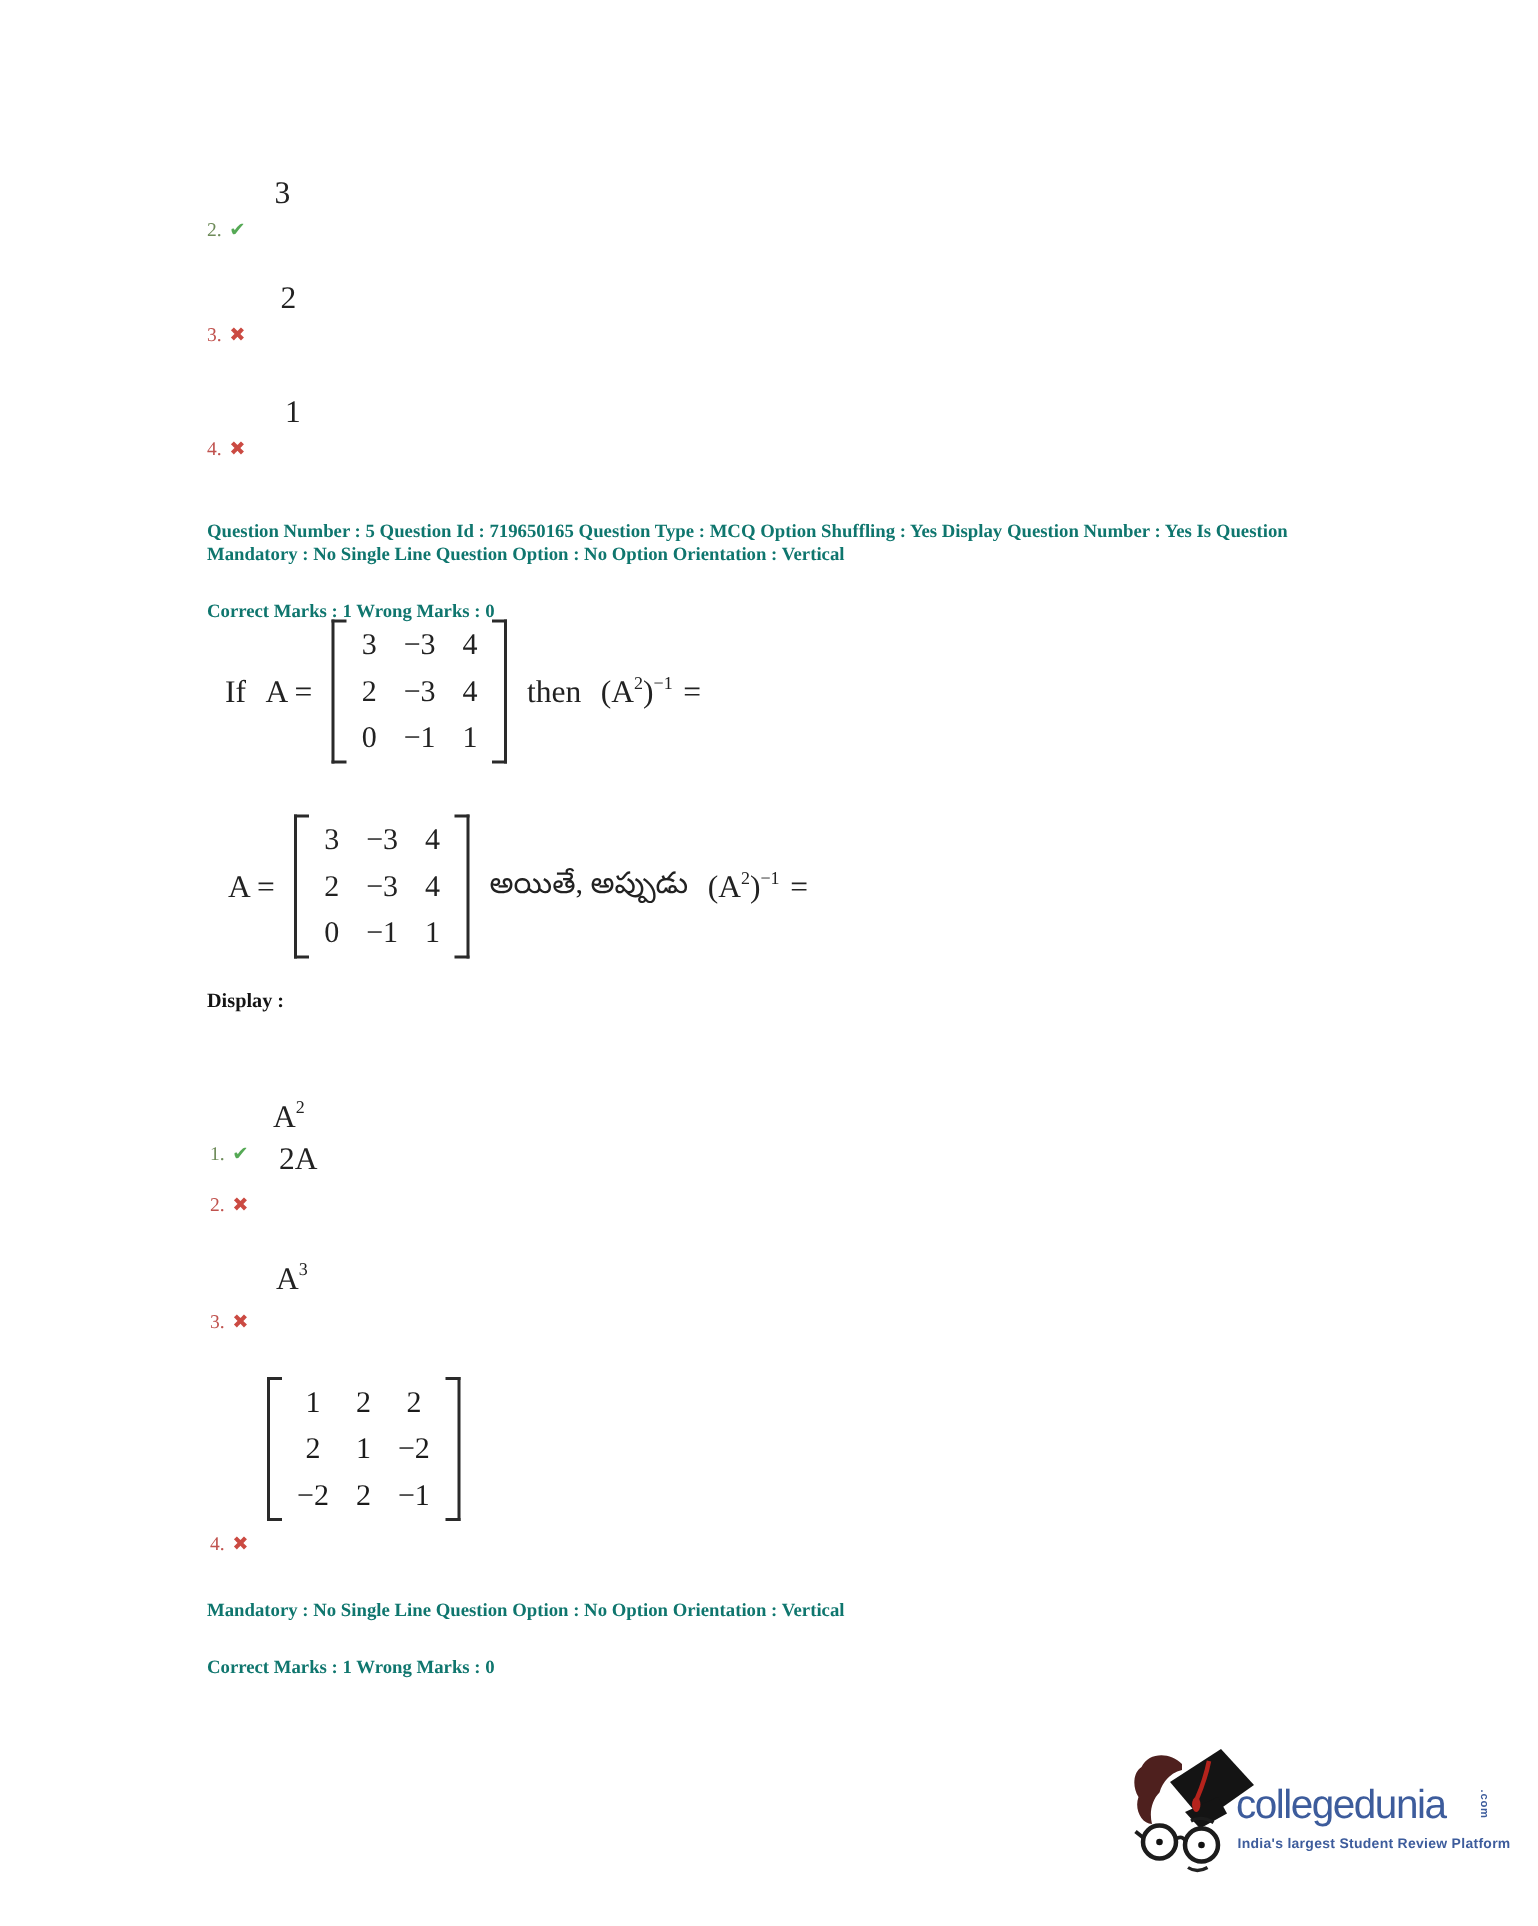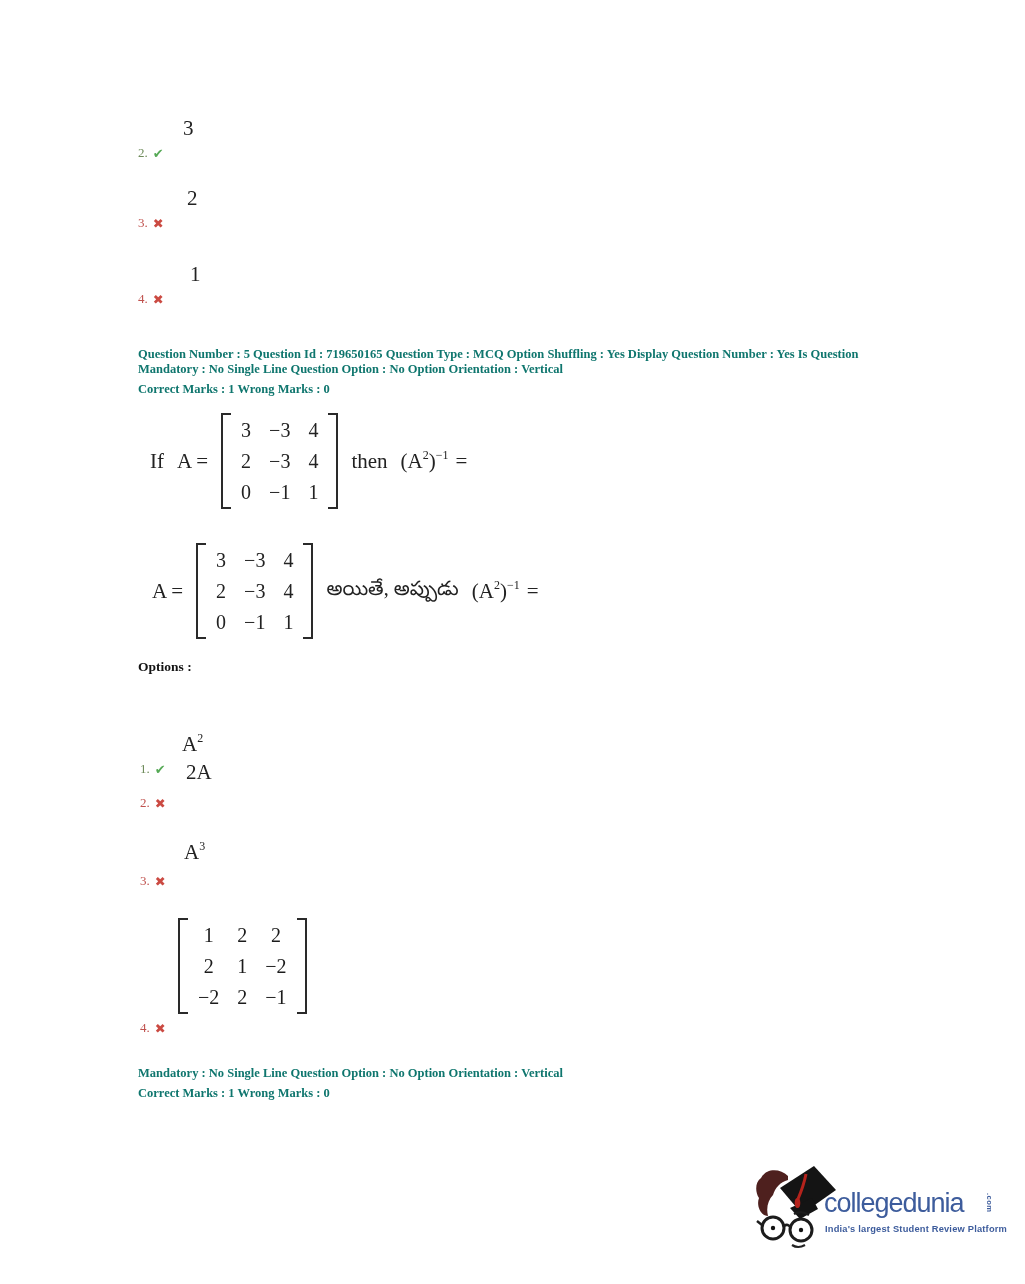--- a/index.html
+++ b/index.html
@@ -5,21 +5,21 @@
   html,body { margin:0; padding:0; background:#ffffff; }
   .page {
     position:relative; width:1025px; height:1284px; background:#ffffff;
     overflow:hidden; font-family:"Liberation Serif","DejaVu Serif",serif; color:#1b1b1b;
   }
 
   
   .qheader { position:absolute; width:762px; font-weight:bold; font-size:12.5px;
              line-height:15px; color:#0f766e; }
   .qheader p { margin:0; }
-  .qheader .marks-line { margin-top:5px; }
+  .qheader .marks-line { margin-top:23px; }
 
   
   .eq { position:absolute; display:flex; align-items:center; gap:13px;
         font-size:21px; color:#222; }
   .matrix { display:inline-flex; align-items:stretch; }
   .mx-b  { width:8px; border:2px solid #2a2a2a; }
   .mx-bl { border-right:0; }
   .mx-br { border-left:0; }
   .mx-g  { display:grid; grid-template-columns:repeat(3,auto); column-gap:18px;
            row-gap:9px; padding:6px 10px; justify-items:center; align-items:center;
@@ -126,21 +126,21 @@
         <span>1</span>
       </span>
       <span class="mx-b mx-br"></span>
     </span>
     <span class="te-text">అయితే, అప్పుడు</span>
     <span>
       <span>(A</span><sup class="e">2</sup><span>)</span><sup class="e">−1</sup><span class="eqs">=</span>
     </span>
   </div>
 
-  <div class="options-label" style="left:138px; top:659px;">Options :</div>
+  <div class="options-label" style="left:138px; top:659px;">Display :</div>
 
   <div class="opt" style="left:140px; top:732px;">
     <div class="opt-val" style="margin-left:42px;">
       <span>A</span><sup class="e">2</sup>
     </div>
     <div class="opt-lbl">
       <span class="lbl-correct">1.</span>
       <span class="ic ic-check">✔</span>
     </div>
   </div>

